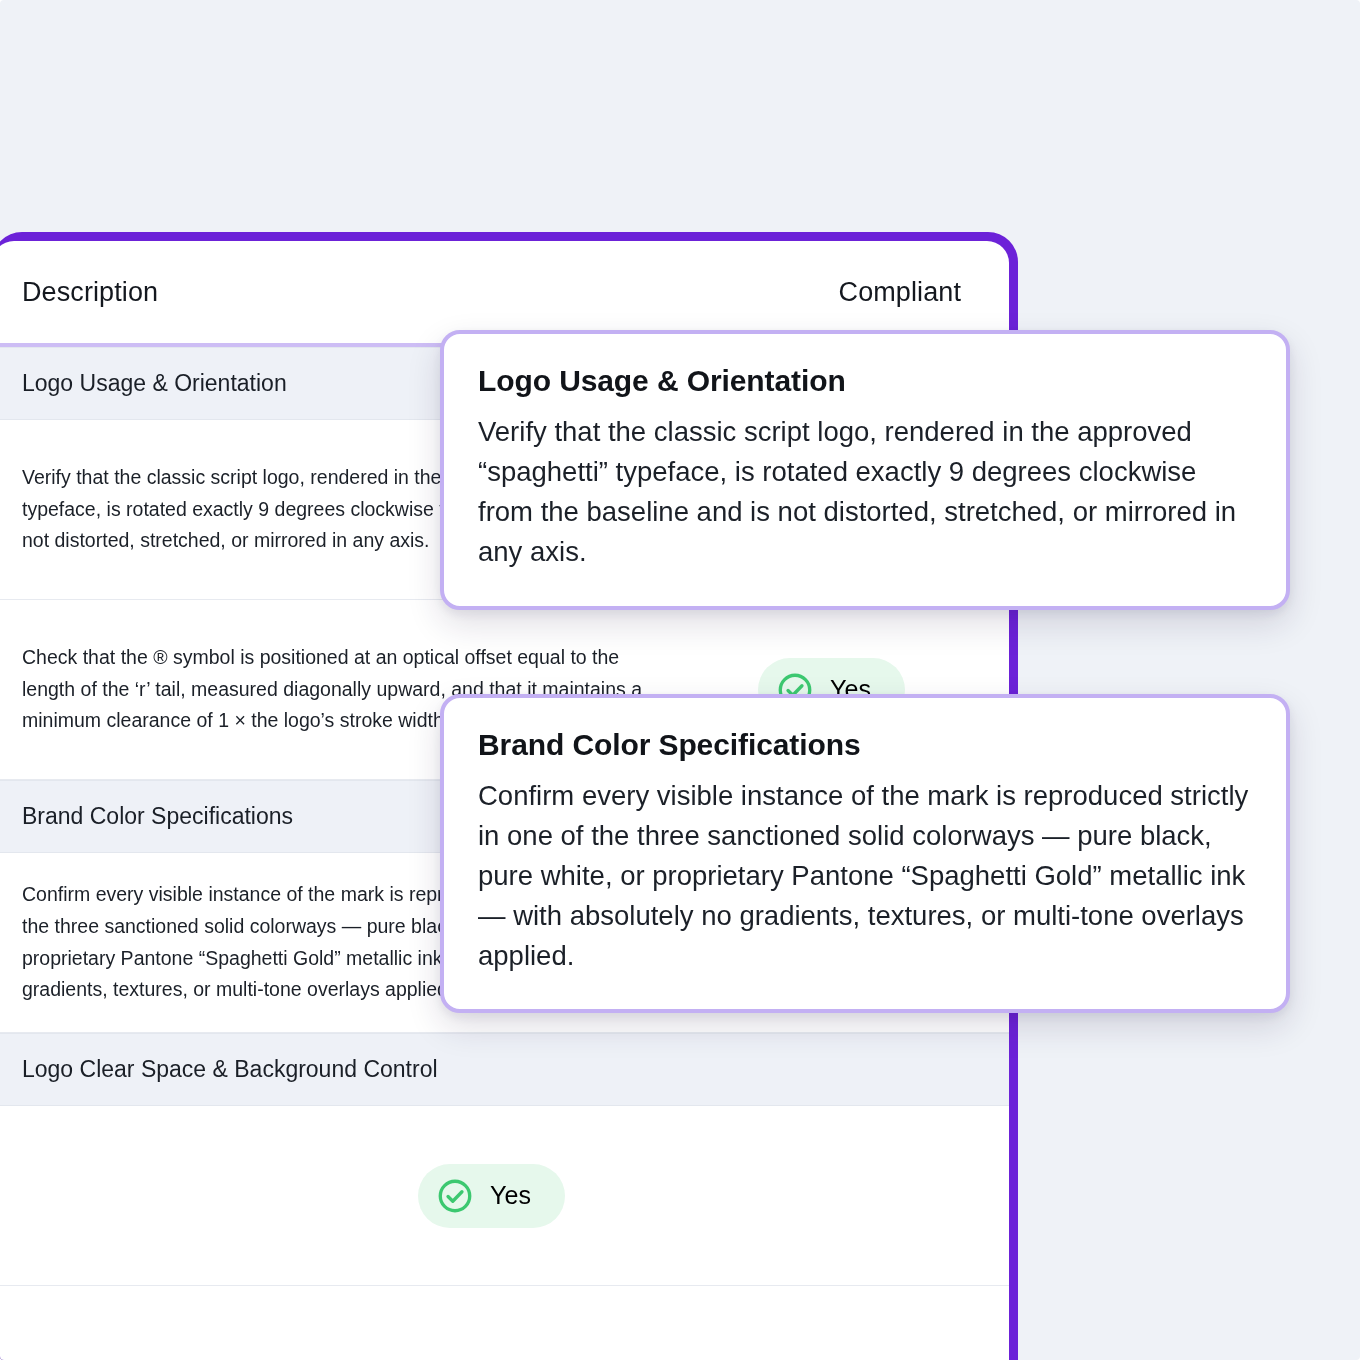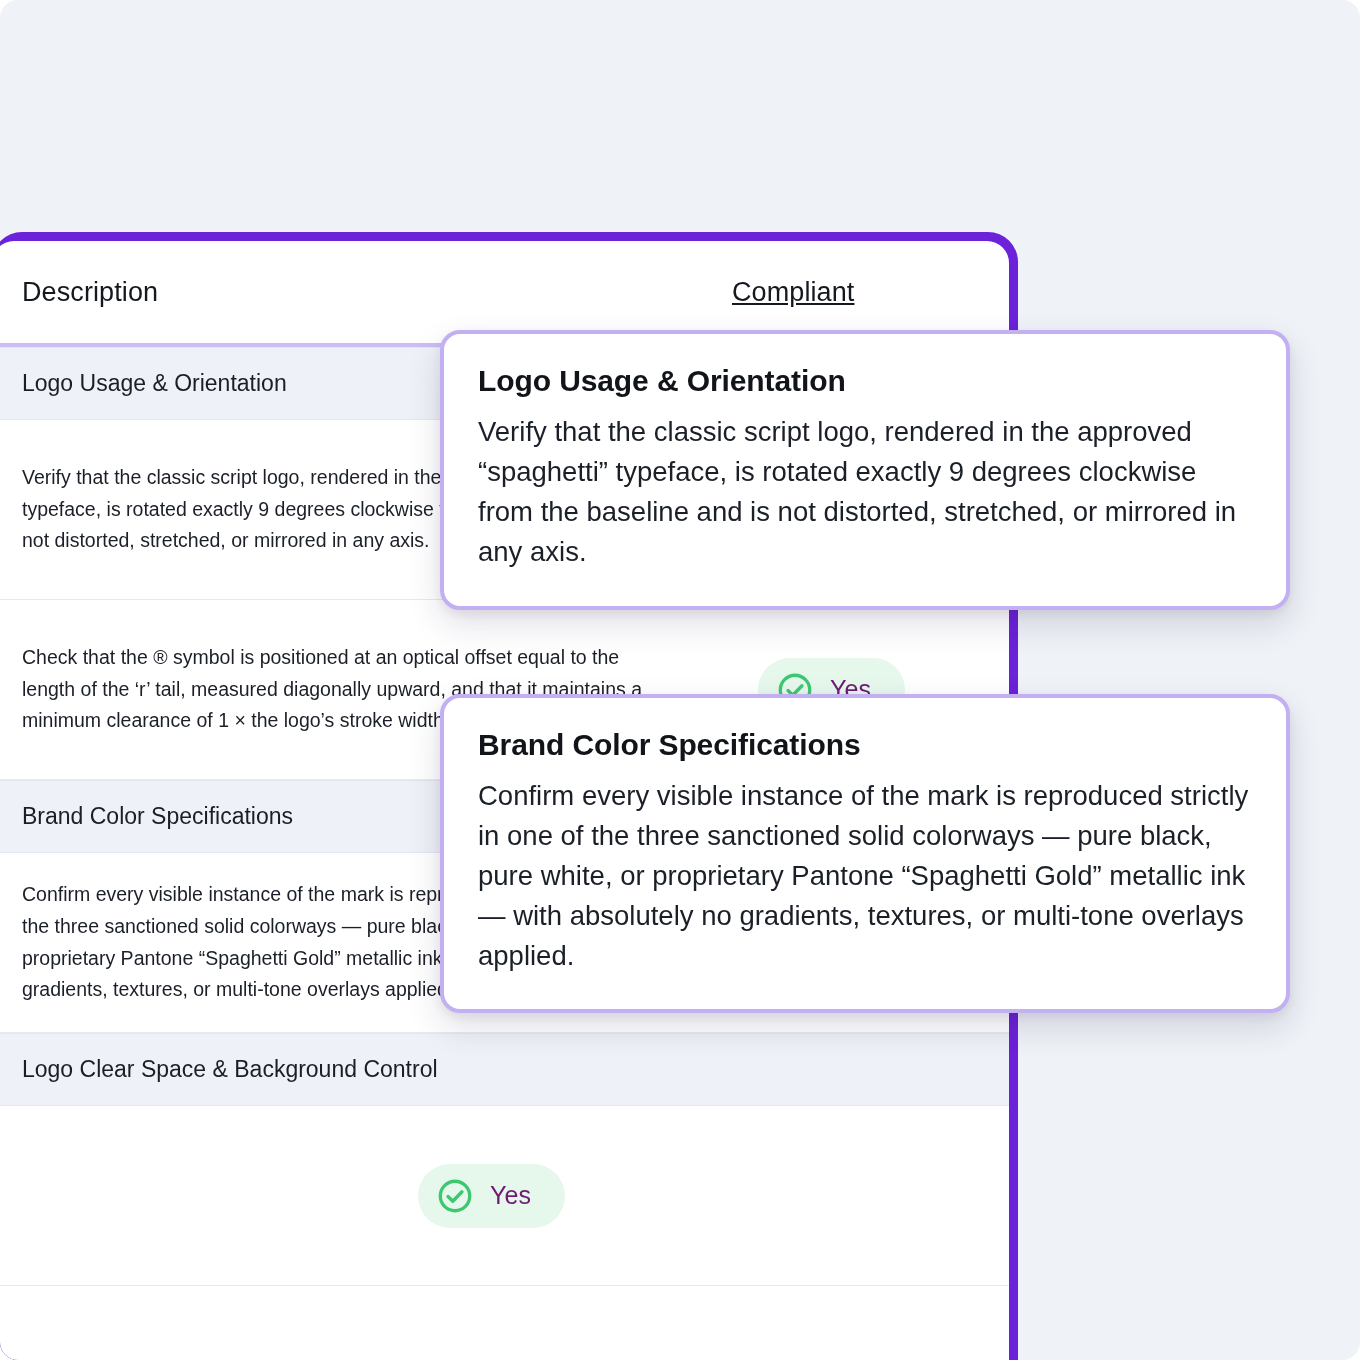--- a/index.html
+++ b/index.html
@@ -10,21 +10,21 @@
     overflow: hidden;
     font-family: "Liberation Sans", sans-serif;
     background: #ffffff;
   }
 
   #stage {
     position: relative;
     width: 1360px;
     height: 1360px;
     background: #eff2f7;
-    border-radius: 18px;
+    border-radius: 4px;
     overflow: hidden;
   }
 
   
   .slate-blob {
     position: absolute;
     left: -78px;
     top: 1306px;
     width: 190px;
     height: 150px;
@@ -70,21 +70,21 @@
     padding: 0 30px;
     border-bottom: 4px solid #cdbdf5;
   }
   .th {
     font-size: 27px;
     color: #14181f;
     font-weight: 400;
     letter-spacing: .1px;
   }
   .th-desc { flex: 0 0 710px; }
-  .th-comp { flex: 1; text-align: left; padding-right: 18px; text-decoration: underline; }
+  .th-comp { flex: 1; text-align: right; padding-right: 18px; }
 
   .section-row {
     background: #eef1f7;
     border-top: 1px solid #e3e7ee;
     border-bottom: 1px solid #e3e7ee;
     padding: 22px 30px;
   }
   .section-row .label {
     font-size: 23px;
     color: #1a1f27;
@@ -113,21 +113,21 @@
   }
 
   
   .badge {
     display: inline-flex;
     align-items: center;
     gap: 16px;
     border-radius: 999px;
     padding: 13px 34px 13px 18px;
     font-size: 25px;
-    color: #701a75;
+    color: #000000;
   }
   .badge.yes { background: #e6f8ec; }
   .badge.no  { background: #fdeef0; }
   .badge svg { display: block; flex: 0 0 auto; }
 
   
   .tip {
     position: absolute;
     background: #ffffff;
     border: 4px solid #c3b0f3;

